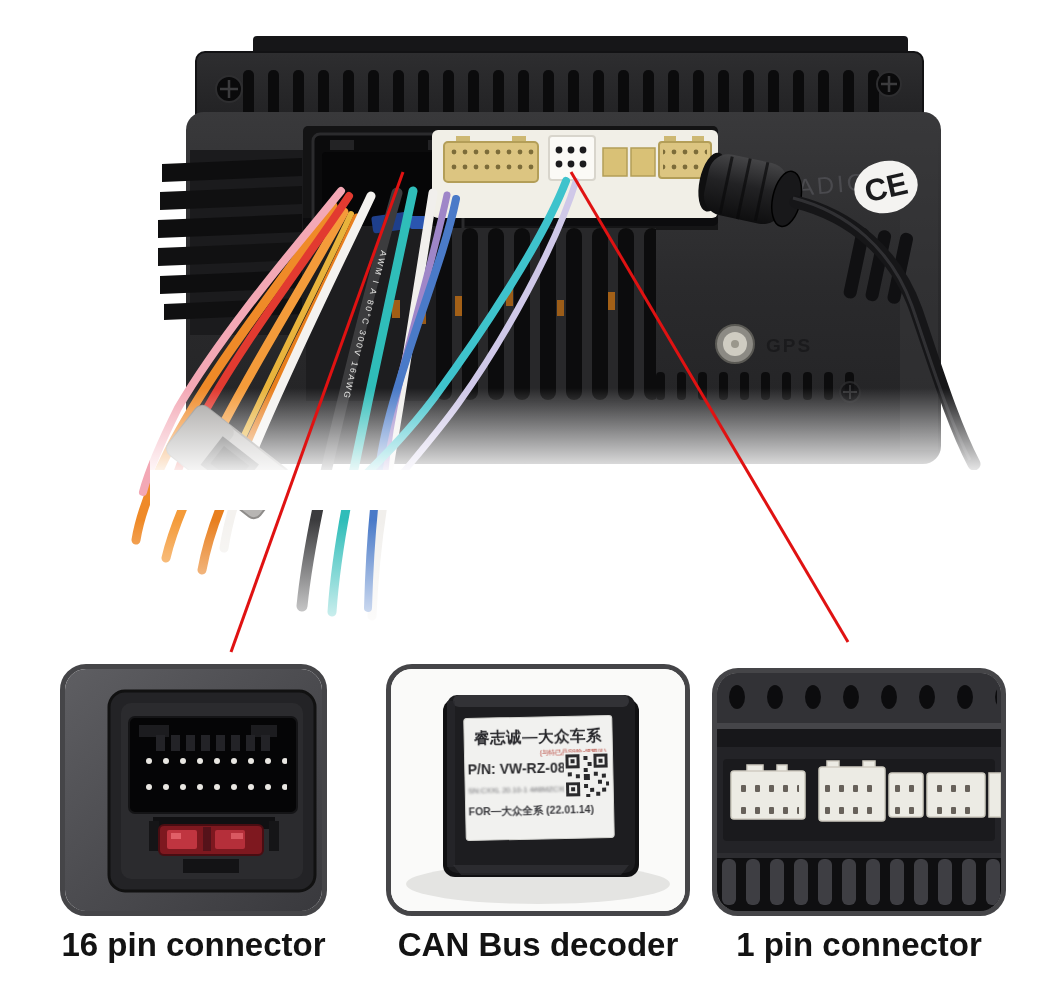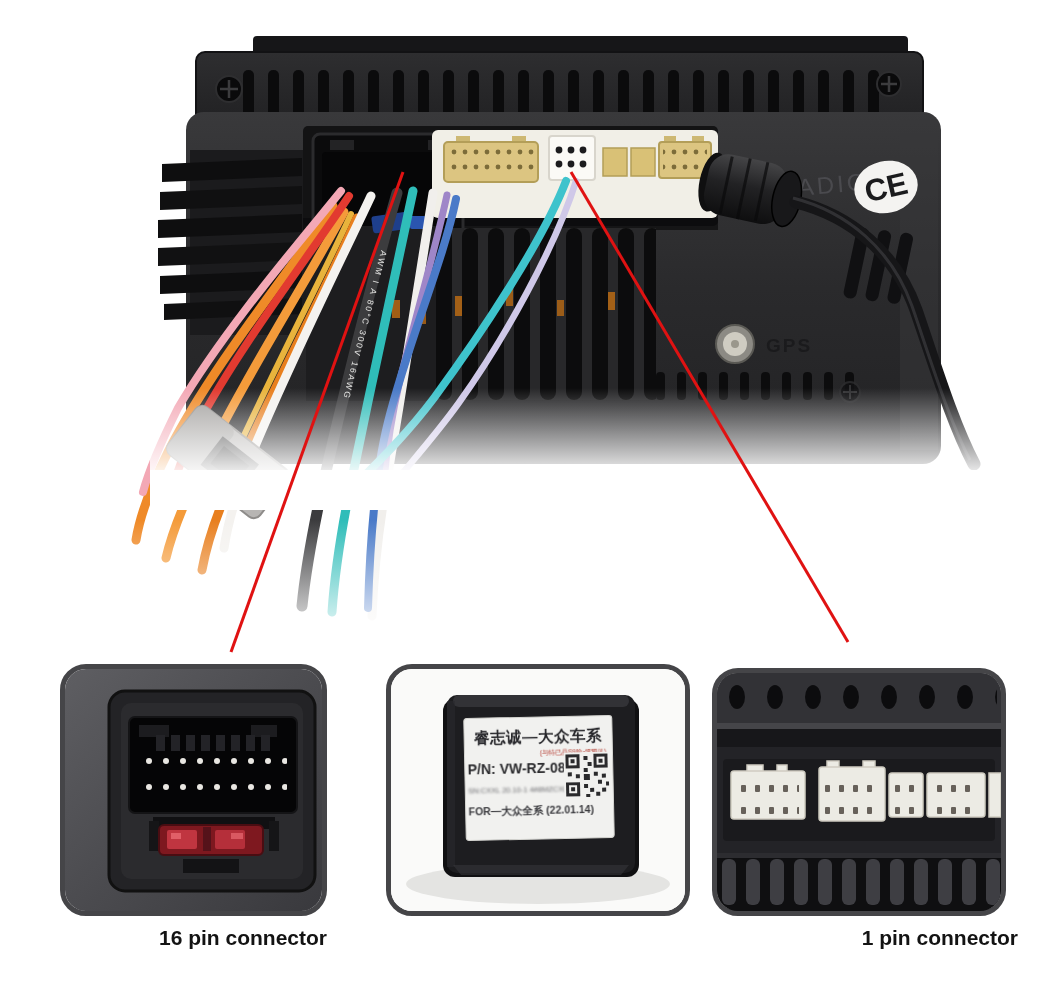--- a/index.html
+++ b/index.html
@@ -1,21 +1,21 @@
 <!DOCTYPE html>
 <html><head>
 <meta charset="utf-8">
 <style>
   html,body{margin:0;padding:0;background:#fff;}
   .stage{position:relative;width:1061px;height:1000px;background:#ffffff;overflow:hidden;
          font-family:"Liberation Sans",sans-serif;}
   .scene{position:absolute;left:0;top:0;}
   .callout{position:absolute;border:5px solid #454548;border-radius:26px;background:#fff;overflow:hidden;}
   .callout svg{display:block;}
-  .caption{position:absolute;top:926px;font-weight:700;font-size:21px;color:#131313;text-align:right;}
+  .caption{position:absolute;top:926px;font-weight:700;font-size:33px;color:#131313;text-align:center;}
   .decoder-label{position:absolute;left:465px;top:722px;width:148px;height:122px;
       transform:rotate(-1.2deg);overflow:hidden;}
   .dl-title{font-size:15.5px;font-weight:700;letter-spacing:.5px;color:#26262a;text-align:center;
       margin-top:5px;filter:blur(.4px);white-space:nowrap;}
   .dl-red{font-size:6.5px;color:#b3392e;text-align:right;margin-right:6px;margin-top:1px;filter:blur(.5px);}
   .dl-pn{font-size:14px;font-weight:700;color:#2b2b2e;margin-top:2px;margin-left:3px;width:96px;
       filter:blur(.3px);white-space:nowrap;}
   .dl-sn{font-size:7.5px;color:#6a6a6e;margin-top:9px;margin-left:3px;width:96px;filter:blur(.9px);white-space:nowrap;}
   .dl-for{font-size:10.5px;font-weight:700;color:#3a3a3e;margin-top:10px;margin-left:3px;filter:blur(.5px);white-space:nowrap;}
   .qr{position:absolute;right:3px;top:31px;}
@@ -332,15 +332,16 @@
       <rect x="108" y="104" width="52" height="42" fill="url(#box3Holes)"></rect>
       <rect x="178" y="106" width="26" height="40" fill="url(#box3Holes)"></rect>
       <rect x="216" y="106" width="46" height="40" fill="url(#box3Holes)"></rect>
       <rect x="0" y="180" width="284" height="58" fill="#0f0f11"></rect>
       <rect x="0" y="180" width="284" height="5" fill="#2c2c30"></rect>
       <rect x="0" y="186" width="284" height="46" fill="url(#box3Bars)"></rect>
     </svg>
   </div>
 
   <div class="caption" style="left:60px;width:267px;">16 pin connector</div>
+  <div class="caption" style="left:378px;width:320px;">CAN Bus decoder</div>
   <div class="caption" style="left:700px;width:318px;">1 pin connector</div>
 
 </div>
 
 </body></html>

